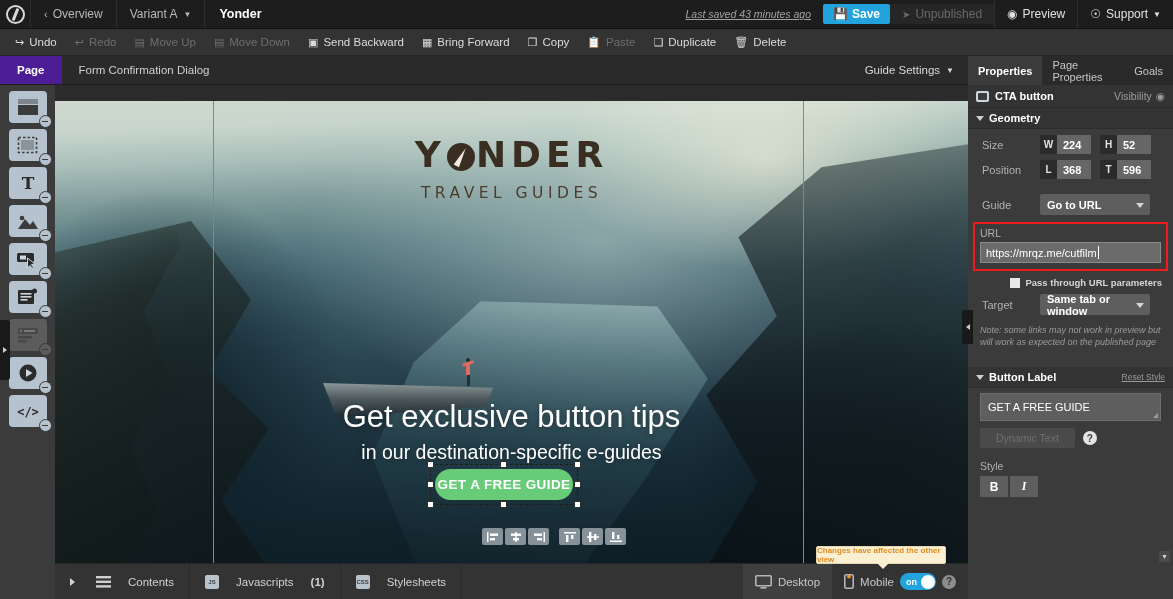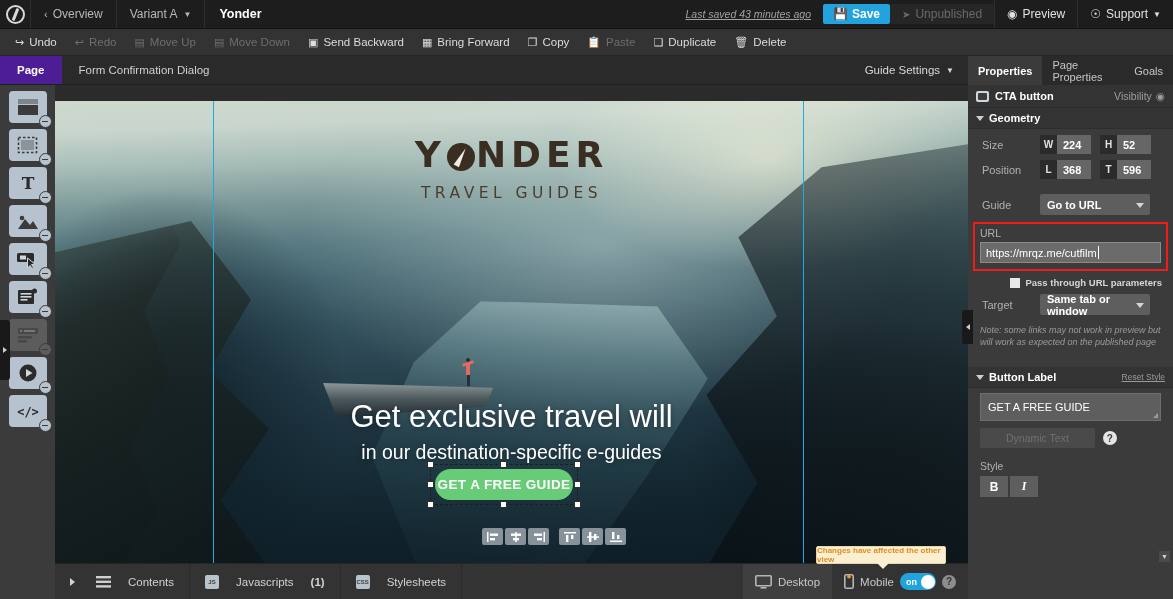--- a/index.html
+++ b/index.html
@@ -415,21 +415,21 @@
     display: flex; align-items: center; padding: 0 7px; position: relative;
   }
   .ta::after {
     content: ""; position: absolute; right: 2px; bottom: 2px;
     width: 0; height: 0; border-left: 5px solid transparent;
     border-bottom: 5px solid #9b9b9b;
   }
   .dyn-row { display: flex; align-items: center; gap: 8px; padding: 7px 0 0 12px; }
   .dyn-btn {
     height: 20px; background: #4a4a4a; color: #707070; font-size: 10.5px;
-    display: flex; align-items: center; padding: 0 26px; border-radius: 2px;
+    display: flex; align-items: center; padding: 0 16px; border-radius: 2px;
   }
   .qmark {
     width: 14px; height: 14px; border-radius: 50%; background: #e5e5e5;
     color: #3b3b3b; font-size: 10px; font-weight: bold;
     display: flex; align-items: center; justify-content: center; cursor: pointer;
   }
   .font-row { display: flex; padding: 12px 0 0 12px; gap: 12px; }
   .col-lbl {
     color: #b0b0b0; font-size: 10.5px; display: flex; align-items: center;
     gap: 5px; margin-bottom: 4px;
@@ -630,21 +630,21 @@
         <div class="torso"></div>
       <div class="arm"></div>
         <div class="leg"></div>
     </div>
 
     <div class="hero-logo">
       <div class="yonder"><span>Y</span><span class="compass"></span><span>NDER</span></div>
       <div class="sub">TRAVEL  GUIDES</div>
     </div>
 
-    <div class="hero-h1">Get exclusive travel will</div>
+    <div class="hero-h1">Get exclusive button tips</div>
     <div class="hero-h2">in our destination-specific e-guides</div>
 
     <div class="vguide" style="left:158px"></div>
     <div class="vguide" style="left:748px"></div>
     <div class="hguide" style="top:464px"></div>
     <div class="page-bottom-white"></div>
 
     <div class="cta">GET A FREE GUIDE</div>
 
     <div class="align-toolbar">

